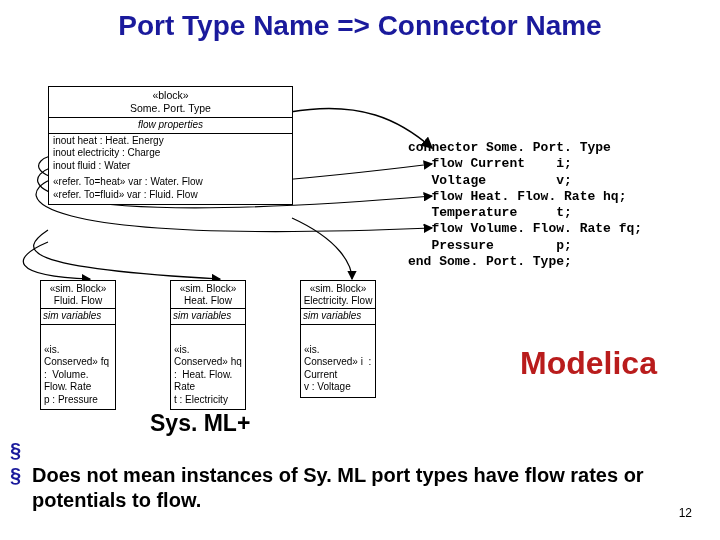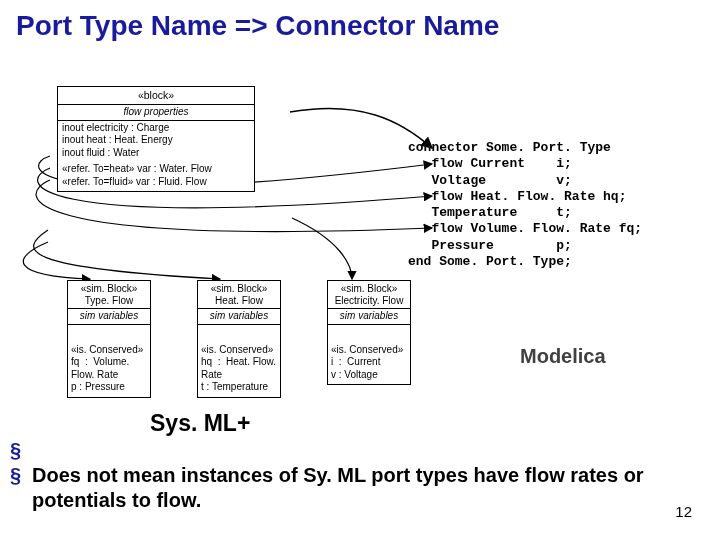--- a/index.html
+++ b/index.html
@@ -8,71 +8,72 @@
     font-family: Arial, Helvetica, sans-serif;
     background: #fff;
     position: relative;
     overflow: hidden;
   }
   .title {
     color: #1a1a9c;
     font-size: 28px;
     font-weight: bold;
     padding: 10px 16px 6px 16px;
+    text-align: center;
   }
   svg.arrows {
     position: absolute;
     top: 80px; left: 0;
     width: 720px; height: 340px;
     pointer-events: none;
   }
   .sysml-box {
     position: absolute;
     border: 1.5px solid #000;
     background: #fff;
     font-size: 10px;
     line-height: 1.25;
   }
-  .main-box { top: 86px; left: 57px; width: 198px; }
+  .main-box { top: 86px; left: 48px; width: 245px; }
   .sect-title { text-align: center; font-size: 10.5px; padding: 2px 4px; border-bottom: 1.5px solid #000; }
   .sect-title .st { display:block; }
   .sect-sub { text-align:center; font-style: italic; padding:1px 2px; border-bottom:1.5px solid #000;}
   .sect-body { padding: 1px 4px 3px 4px; }
   .row { white-space: nowrap; }
-  .mini-box { width: 84px; margin-left: 27px; }
+  .mini-box { width: 76px; }
   .b1 { top: 280px; left: 40px; }
   .b2 { top: 280px; left: 170px; }
   .b3 { top: 280px; left: 300px; }
   .mini-head { text-align:center; padding:2px 2px; border-bottom:1.5px solid #000; line-height:1.15;}
   .mini-head span{display:block;}
-  .mini-sub { text-align:center; font-style:italic; padding:1px 2px; border-bottom:1.5px solid #000;}
+  .mini-sub { text-align:left; font-style:italic; padding:1px 2px; border-bottom:1.5px solid #000;}
   .mini-body { padding:19px 3px 3px 3px; }
 
   .code-col {
     position: absolute;
     top: 140px; left: 408px; width: 280px;
     font-family: "Courier New", monospace;
     font-size: 13px; font-weight: bold;
     white-space: pre; line-height: 1.25;
   }
   .modelica-label {
     position:absolute; top:345px; left:520px;
-    color:#404040; font-size:20px; font-weight:bold;
+    color:#b91c1c; font-size:32px; font-weight:bold;
   }
   .sysmlplus {
     position:absolute; top:410px; left:150px;
     font-size:23px; font-weight:bold;
   }
   .bullets {
     position:absolute; top:438px; left:10px; right:6px;
     font-size:20px; font-weight:bold; line-height:1.25;
   }
   .bullets .b { display:flex; }
   .bullets .sq { color:#1a1a9c; width:22px; flex:none; }
-  .pgnum { position:absolute; bottom:20px; right:28px; font-size:15px; }
+  .pgnum { position:absolute; bottom:20px; right:28px; font-size:12px; }
 </style>
 </head>
 <body>
 
 <div class="title">Port Type Name =&gt; Connector Name</div>
 
 <svg class="arrows">
   <defs>
     <marker id="ah" markerWidth="8" markerHeight="8" refX="7" refY="4" orient="auto">
       <path d="M0,0 L8,4 L0,8 z" fill="#000"></path>
@@ -86,50 +87,51 @@
   <path d="M 50 100 C 15 115, 15 165, 432 148" stroke="#000" fill="none" stroke-width="1.2" marker-end="url(#ah)"></path>
 
   <path d="M 292 138 C 340 160, 352 185, 352 199" stroke="#000" fill="none" stroke-width="1.2" marker-end="url(#ah)"></path>
   <path d="M 48 150 C 18 170, 18 188, 220 199" stroke="#000" fill="none" stroke-width="1.2" marker-end="url(#ah)"></path>
   <path d="M 48 162 C 10 178, 10 196, 90 199" stroke="#000" fill="none" stroke-width="1.2" marker-end="url(#ah)"></path>
 </svg>
 
 <div class="sysml-box main-box">
   <div class="sect-title">
     <span class="st">«block»</span>
+    <span class="st">Some. Port. Type</span>
   </div>
   <div class="sect-sub">flow properties</div>
   <div class="sect-body">
+    <div class="row">inout heat : Heat. Energy</div>
     <div class="row">inout electricity : Charge</div>
-    <div class="row">inout heat : Heat. Energy</div>
     <div class="row">inout fluid : Water</div>
   </div>
   <div class="sect-body">
     <div class="row">«refer. To=heat» var : Water. Flow</div>
     <div class="row">«refer. To=fluid» var : Fluid. Flow</div>
   </div>
 </div>
 
 <div class="sysml-box mini-box b1">
   <div class="mini-head">
       <span>«sim. Block»</span>
-      <span>Type. Flow</span>
+      <span>Fluid. Flow</span>
     </div>
   <div class="mini-sub">sim variables</div>
   <div class="mini-body" style="white-space:pre-wrap">«is. Conserved» fq  :  Volume. Flow. Rate
 p : Pressure</div>
 </div>
 <div class="sysml-box mini-box b2">
   <div class="mini-head">
       <span>«sim. Block»</span>
       <span>Heat. Flow</span>
     </div>
   <div class="mini-sub">sim variables</div>
   <div class="mini-body" style="white-space:pre-wrap">«is. Conserved» hq  :  Heat. Flow. Rate
-t : Temperature</div>
+t : Electricity</div>
 </div>
 <div class="sysml-box mini-box b3">
   <div class="mini-head">
       <span>«sim. Block»</span>
       <span>Electricity. Flow</span>
     </div>
   <div class="mini-sub">sim variables</div>
   <div class="mini-body" style="white-space:pre-wrap">«is. Conserved» i  :  Current
 v : Voltage</div>
 </div>

